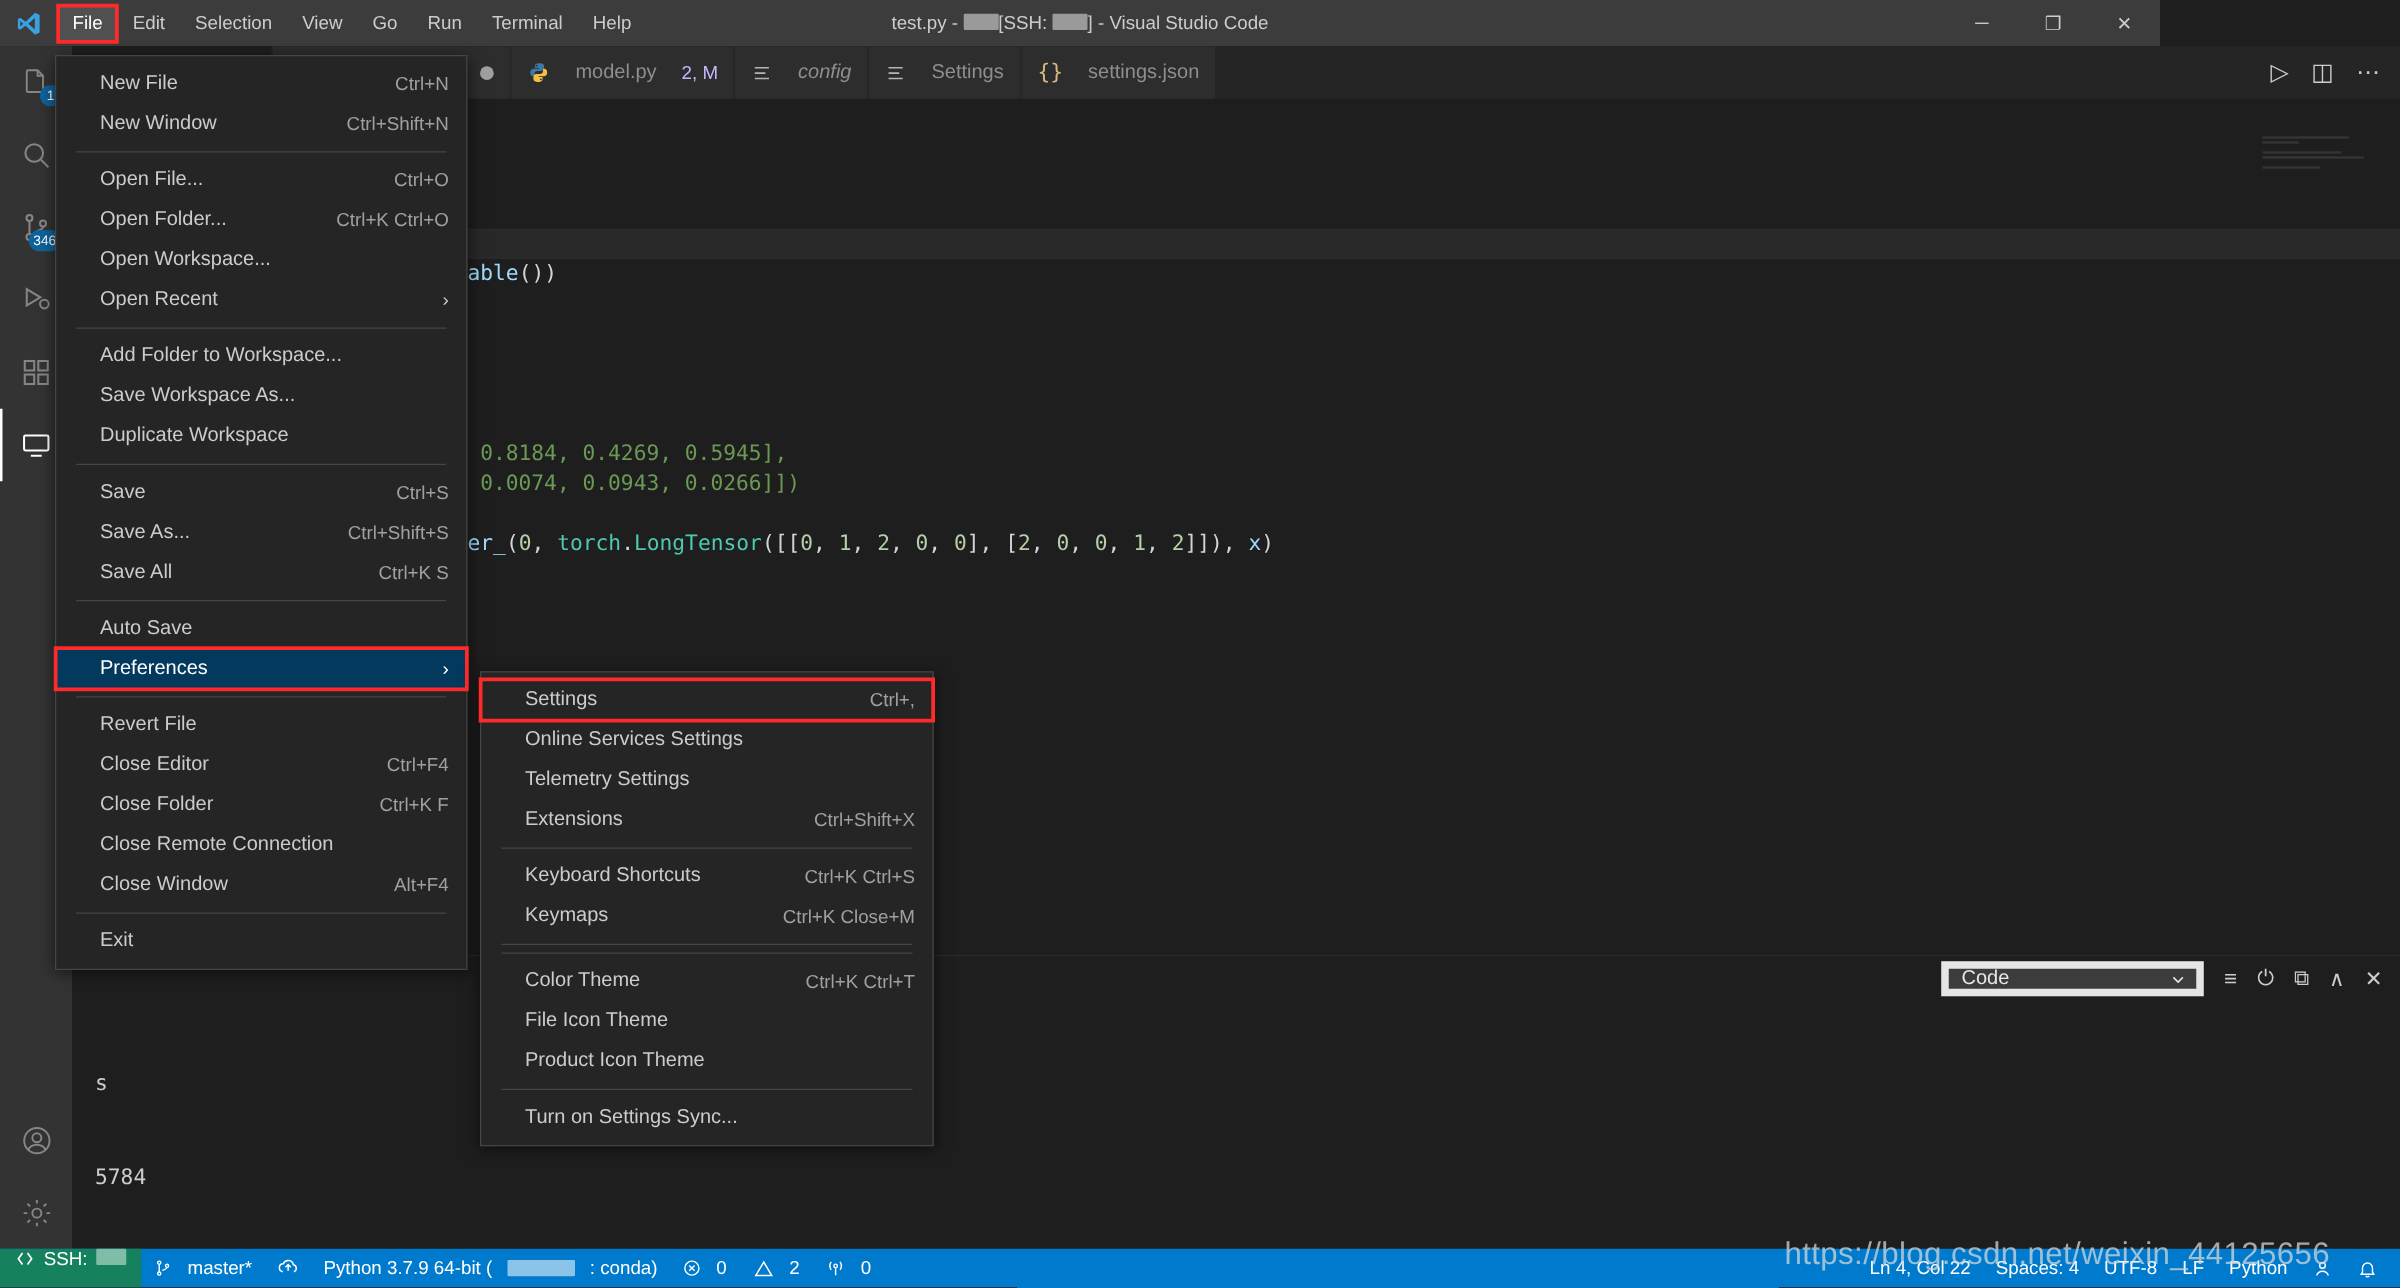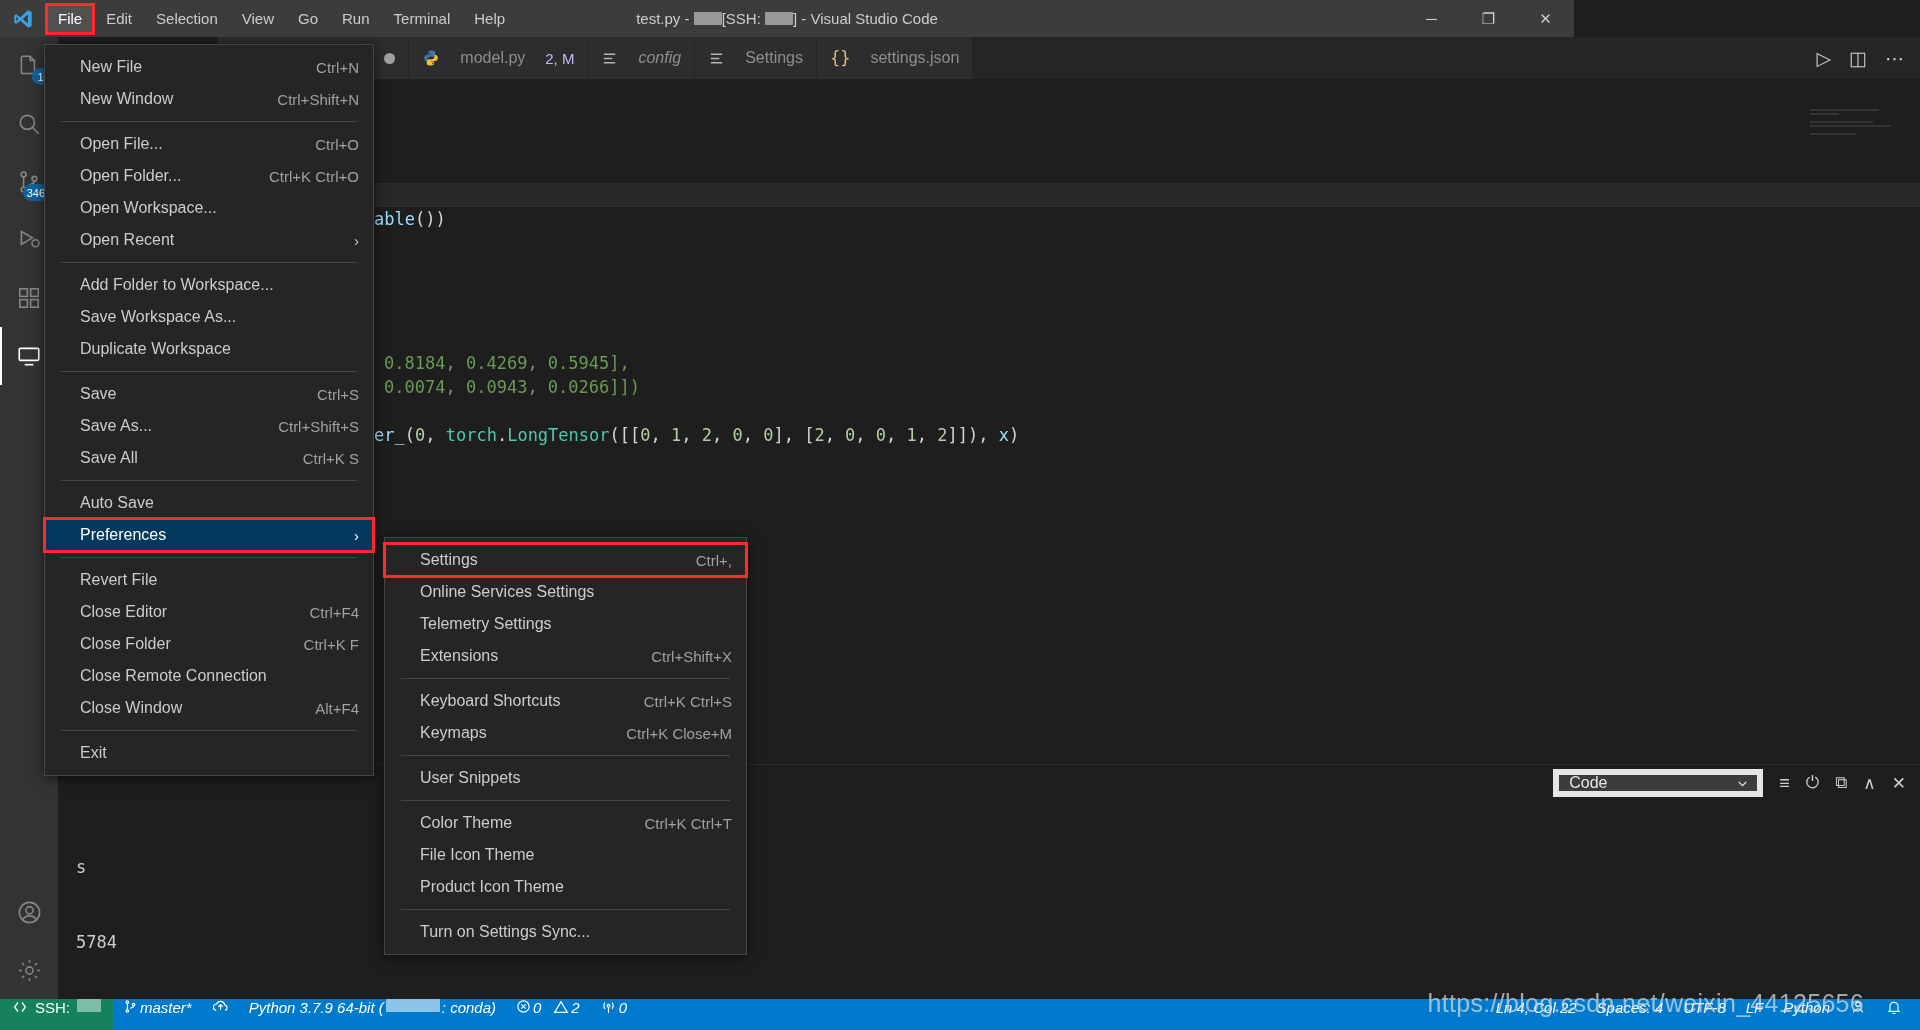--- a/index.html
+++ b/index.html
@@ -6,21 +6,21 @@
   html, body {
     width:1920px; height:1030px; overflow:hidden;
     background:#1e1e1e;
     font-family:"Liberation Sans", sans-serif;
     color:#cccccc;
   }
   #app { position:relative; width:1920px; height:1030px; }
 
   
   .titlebar{
-    position:absolute; top:0; left:0; width:1574px; height:37px;
+    position:absolute; top:0; left:0; width:1728px; height:37px;
     background:#3c3c3c; display:flex; align-items:center;
     font-size:15px; color:#cccccc;
   }
   .vscode-logo{ width:46px; height:37px; display:flex; align-items:center; justify-content:center; }
   .menubar{ display:flex; align-items:center; height:37px; }
   .menubar-item{
     padding:3px 11px; margin:0 1px; font-size:15px; color:#cccccc;
     line-height:22px; cursor:default; position:relative;
   }
   .menubar-item.active{ background:#505050; color:#ffffff; }
@@ -124,21 +124,21 @@
     color:#cccccc; line-height:25px; white-space:pre;
   }
 
   
   .statusbar{
     position:absolute; left:0; bottom:0; width:1920px; height:31px;
     background:#007acc; color:#ffffff; display:flex; align-items:center;
     font-size:15px;
   }
   .sb-remote{ background:#16825d; height:31px; display:flex; align-items:flex-start; gap:7px; padding:0 12px; }
-  .sb-item{ display:flex; gap:2px; padding:0 10px; height:31px;font-style:italic; }
+  .sb-item{ display:flex; align-items:center; gap:12px; padding:0 10px; height:31px; }
   .sb-right{ margin-left:auto; display:flex; align-items:center; }
   .watermark{
     position:absolute; right:56px; bottom:12px; font-size:25px; color:#cfd8dd;
     opacity:.75; letter-spacing:.3px; pointer-events:none;
     font-family:"Liberation Sans", sans-serif;
   }
   svg{ display:block; }
 </style>
 </head>
 <body>
@@ -495,23 +495,20 @@
     <div class="menu-sep"></div>
     <div class="menu-row">
         <span class="label">Keyboard Shortcuts</span>
         <span class="keys">Ctrl+K Ctrl+S</span>
       </div>
     <div class="menu-row">
         <span class="label">Keymaps</span>
         <span class="keys">Ctrl+K Close+M</span>
       </div>
     <div class="menu-sep"></div>
-    <div class="menu-row">
-        <span class="label">User Snippets</span>
-      </div>
     <div class="menu-sep"></div>
     <div class="menu-row">
         <span class="label">Color Theme</span>
         <span class="keys">Ctrl+K Ctrl+T</span>
       </div>
     <div class="menu-row">
         <span class="label">File Icon Theme</span>
       </div>
     <div class="menu-row">
         <span class="label">Product Icon Theme</span>

